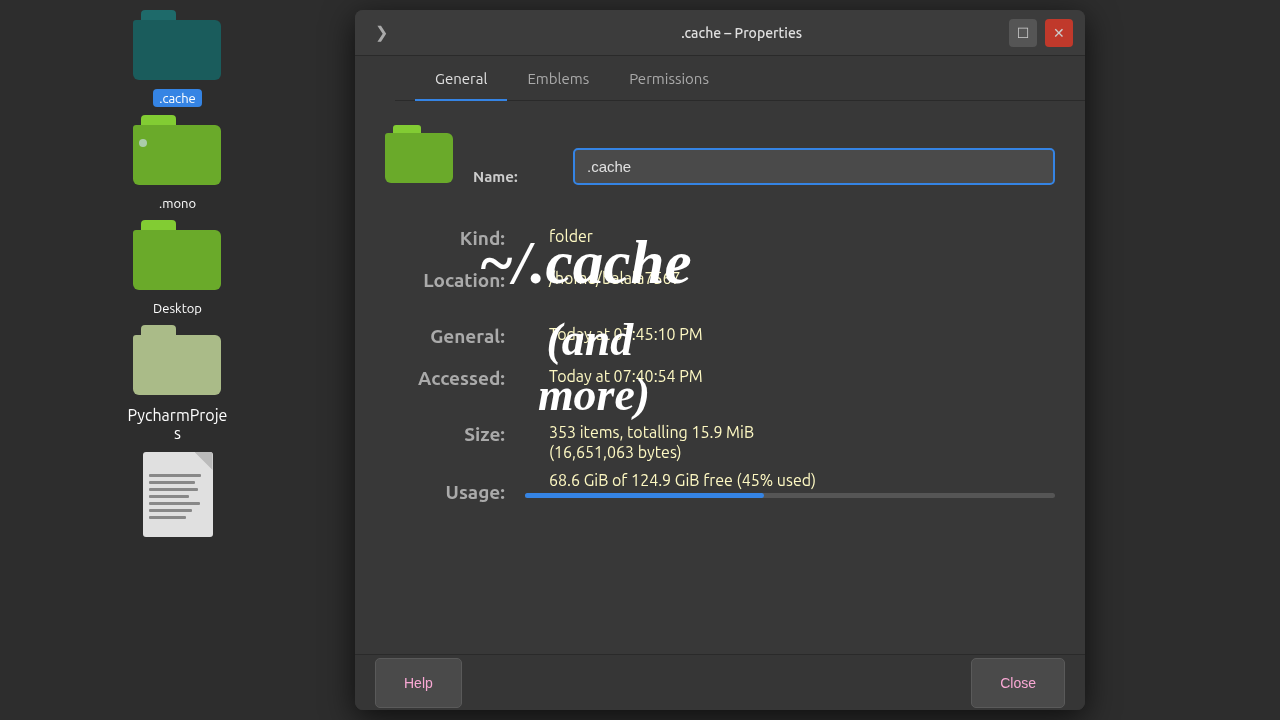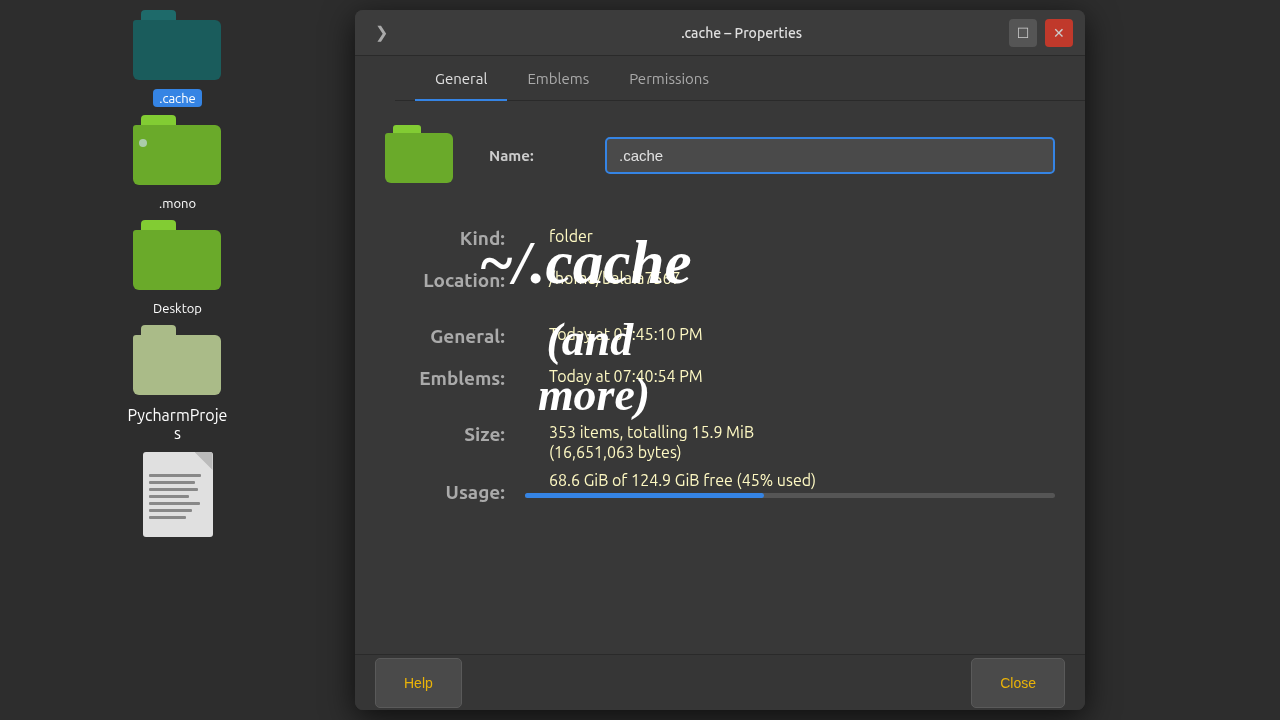--- a/index.html
+++ b/index.html
@@ -244,22 +244,22 @@
       flex: 1;
       padding: 24px 30px;
       display: flex;
       flex-direction: column;
       gap: 0;
     }
 
     
     .name-row {
       display: flex;
-      align-items: center;
-      gap: 36px;
+      align-items: flex-end;
+      gap: 20px;
       margin-bottom: 24px;
     }
 
     .folder-icon-large {
       width: 68px;
       height: 60px;
       position: relative;
       flex-shrink: 0;
     }
 
@@ -360,21 +360,21 @@
       border-top: 1px solid #2a2a2a;
       display: flex;
       align-items: center;
       justify-content: space-between;
       padding: 0 20px;
     }
 
     .footer-btn {
       background: #4a4a4a;
       border: 1px solid #5a5a5a;
-      color: #eab308;
+      color: #f9a8d4;
       font-size: 14px;
       padding: 16px 28px;
       border-radius: 5px;
       cursor: pointer;
     }
 
     
     .annotation-overlay {
       position: absolute;
       top: 190px;
@@ -480,21 +480,21 @@
       <span class="prop-value">folder</span>
 
       <span class="prop-label">Location:</span>
       <span class="prop-value">/home/balala7567</span>
 
       <div class="prop-spacer"></div>
 
       <span class="prop-label">General:</span>
       <span class="prop-value">Today at 07:45:10 PM</span>
 
-      <span class="prop-label">Emblems:</span>
+      <span class="prop-label">Accessed:</span>
       <span class="prop-value">Today at 07:40:54 PM</span>
 
       <div class="prop-spacer"></div>
 
       <span class="prop-label">Size:</span>
       <div class="prop-value size-value">
         <span>353 items, totalling 15.9 MiB</span>
         <span>(16,651,063 bytes)</span>
       </div>
 

